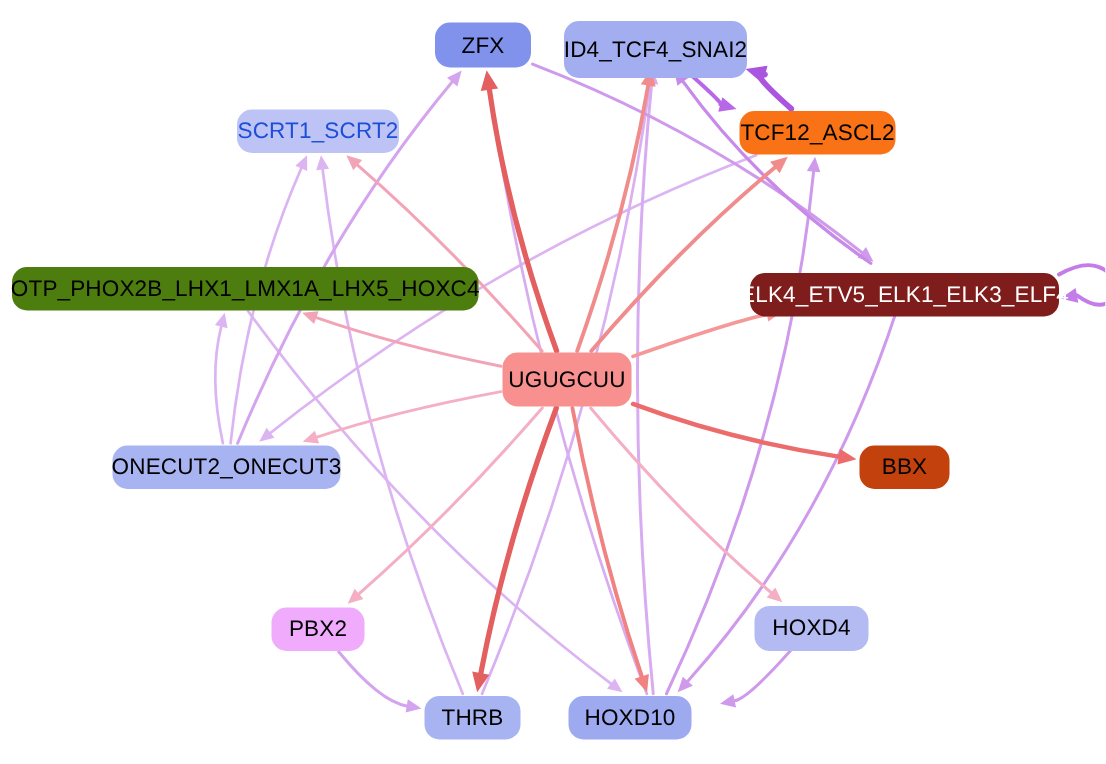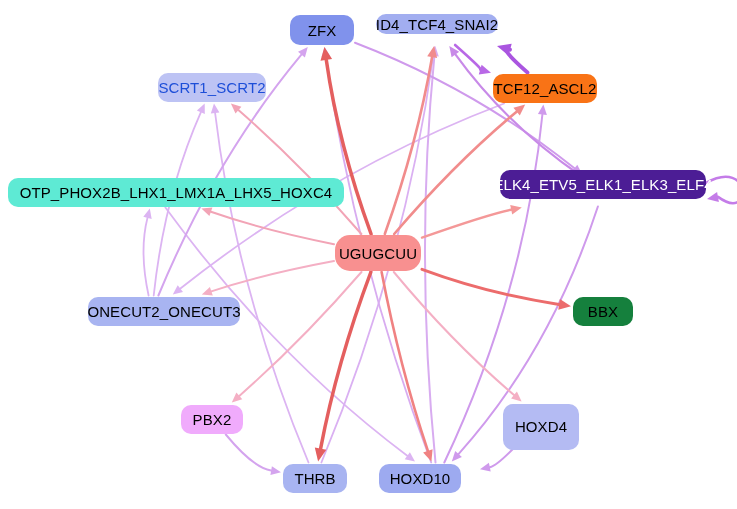--- a/index.html
+++ b/index.html
@@ -165,27 +165,27 @@
       <g>
         <path d="M 370.9 272.0 Q 336.9 362.8 320.6 448.7" fill="none" stroke="#e45f5f" stroke-width="3.5" stroke-linecap="round"></path>
         <polygon points="318.1,461.5 314.8,447.6 326.3,449.8" fill="#e45f5f"></polygon>
       </g>
       <g>
         <path d="M 371.1 234.0 Q 338.4 144.4 326.3 59.9" fill="none" stroke="#e45f5f" stroke-width="3.5" stroke-linecap="round"></path>
         <polygon points="324.4,47.0 332.1,59.0 320.5,60.7" fill="#e45f5f"></polygon>
       </g>
     </svg>
   <div id="node-layer">
-      <div class="node" style="left: 335px; top: 235px; width: 86px; height: 36px; background: rgb(248, 144, 144); color: rgb(0, 0, 0); border-radius: 15px;">UGUGCUU</div>
+      <div class="node" style="left: 335px; top: 235px; width: 86px; height: 36px; background: rgb(248, 144, 144); color: rgb(0, 0, 0);">UGUGCUU</div>
       <div class="node" style="left: 290px; top: 15px; width: 64px; height: 30px; background: rgb(128, 146, 236); color: rgb(0, 0, 0);">ZFX</div>
-      <div class="node" style="left: 376px; top: 14px; width: 122px; height: 20px; background: rgb(162, 174, 240); color: rgb(0, 0, 0);">ID4_TCF4_SNAI2</div>
+      <div class="node" style="left: 376px; top: 14px; width: 122px; height: 38px; background: rgb(162, 174, 240); color: rgb(0, 0, 0);">ID4_TCF4_SNAI2</div>
       <div class="node" style="left: 158px; top: 72.5px; width: 108px; height: 29px; background: rgb(189, 195, 244); color: #1d4ed8;">SCRT1_SCRT2</div>
       <div class="node" style="left: 493px; top: 73.5px; width: 104px; height: 29px; background: #f97316; color: rgb(0, 0, 0);">TCF12_ASCL2</div>
-      <div class="node" style="left: 8px; top: 177.5px; width: 336px; height: 29px; background: #5eead4; color: rgb(0, 0, 0);">OTP_PHOX2B_LHX1_LMX1A_LHX5_HOXC4</div>
-      <div class="node" style="left: 500px; top: 170px; width: 206px; height: 29px; background: #4c1d95; color: rgb(255, 255, 255);">ELK4_ETV5_ELK1_ELK3_ELF4</div>
-      <div class="node" style="left: 88px; top: 296.5px; width: 152px; height: 29px; background: rgb(168, 180, 241); color: rgb(0, 0, 0);">ONECUT2_ONECUT3</div>
-      <div class="node" style="left: 573px; top: 296.5px; width: 60px; height: 29px; background: #15803d; color: rgb(0, 0, 0);">BBX</div>
+      <div class="node" style="left: 8px; top: 177.5px; width: 311px; height: 29px; background: #4d7c0f; color: rgb(0, 0, 0);">OTP_PHOX2B_LHX1_LMX1A_LHX5_HOXC4</div>
+      <div class="node" style="left: 500px; top: 182px; width: 206px; height: 29px; background: #7f1d1d; color: rgb(255, 255, 255);">ELK4_ETV5_ELK1_ELK3_ELF4</div>
+      <div class="node" style="left: 75px; top: 296.5px; width: 152px; height: 29px; background: rgb(168, 180, 241); color: rgb(0, 0, 0);">ONECUT2_ONECUT3</div>
+      <div class="node" style="left: 573px; top: 296.5px; width: 60px; height: 29px; background: #c2410c; color: rgb(0, 0, 0);">BBX</div>
       <div class="node" style="left: 181px; top: 404.5px; width: 62px; height: 29px; background: #f0abfc; color: rgb(0, 0, 0);">PBX2</div>
-      <div class="node" style="left: 503px; top: 403.5px; width: 76px; height: 46px; background: rgb(180, 187, 243); color: rgb(0, 0, 0);">HOXD4</div>
+      <div class="node" style="left: 503px; top: 403.5px; width: 76px; height: 30px; background: rgb(180, 187, 243); color: rgb(0, 0, 0);">HOXD4</div>
       <div class="node" style="left: 283px; top: 463.5px; width: 64px; height: 29px; background: rgb(168, 180, 241); color: rgb(0, 0, 0);">THRB</div>
       <div class="node" style="left: 379px; top: 463.5px; width: 82px; height: 29px; background: rgb(157, 170, 240); color: rgb(0, 0, 0);">HOXD10</div>
     </div>
 </div>
 
 </body></html>

